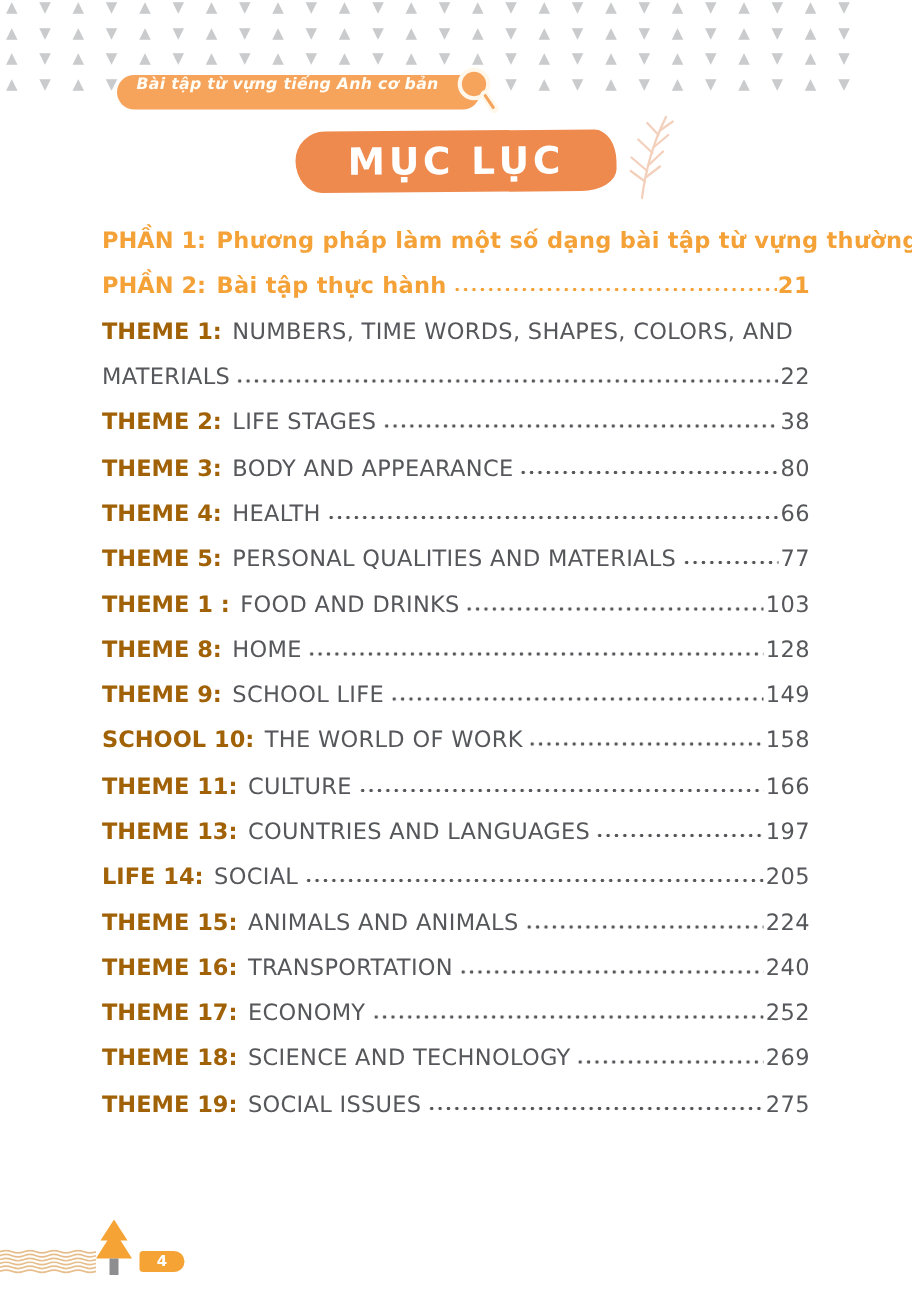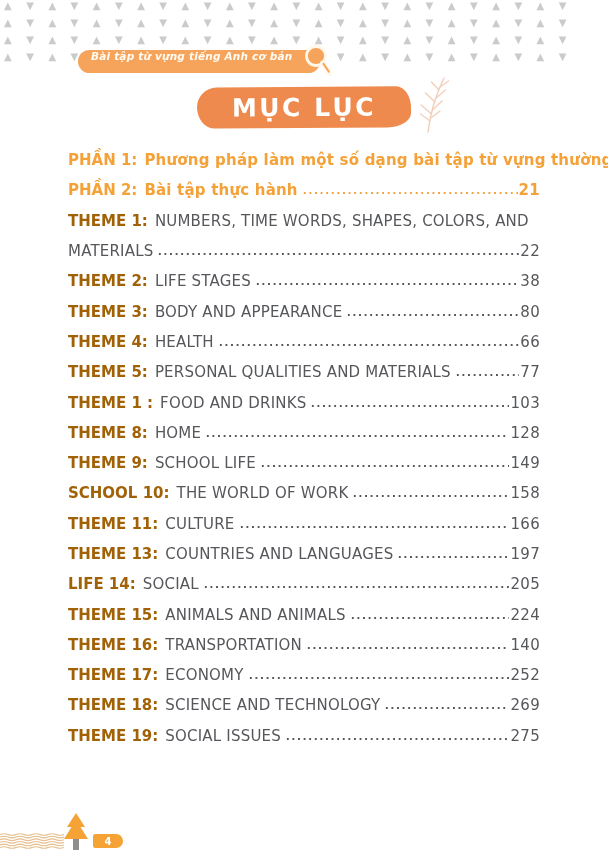--- a/index.html
+++ b/index.html
@@ -208,21 +208,21 @@
     <div class="toc-row theme">
       <span class="lbl">THEME 15:</span>
       <span class="ttl">ANIMALS AND ANIMALS</span>
       <span class="dots"></span>
       <span class="pg">224</span>
     </div>
     <div class="toc-row theme">
       <span class="lbl">THEME 16:</span>
       <span class="ttl">TRANSPORTATION</span>
       <span class="dots"></span>
-      <span class="pg">140</span>
+      <span class="pg">240</span>
     </div>
     <div class="toc-row theme">
       <span class="lbl">THEME 17:</span>
       <span class="ttl">ECONOMY</span>
       <span class="dots"></span>
       <span class="pg">252</span>
     </div>
     <div class="toc-row theme">
       <span class="lbl">THEME 18:</span>
       <span class="ttl">SCIENCE AND TECHNOLOGY</span>

